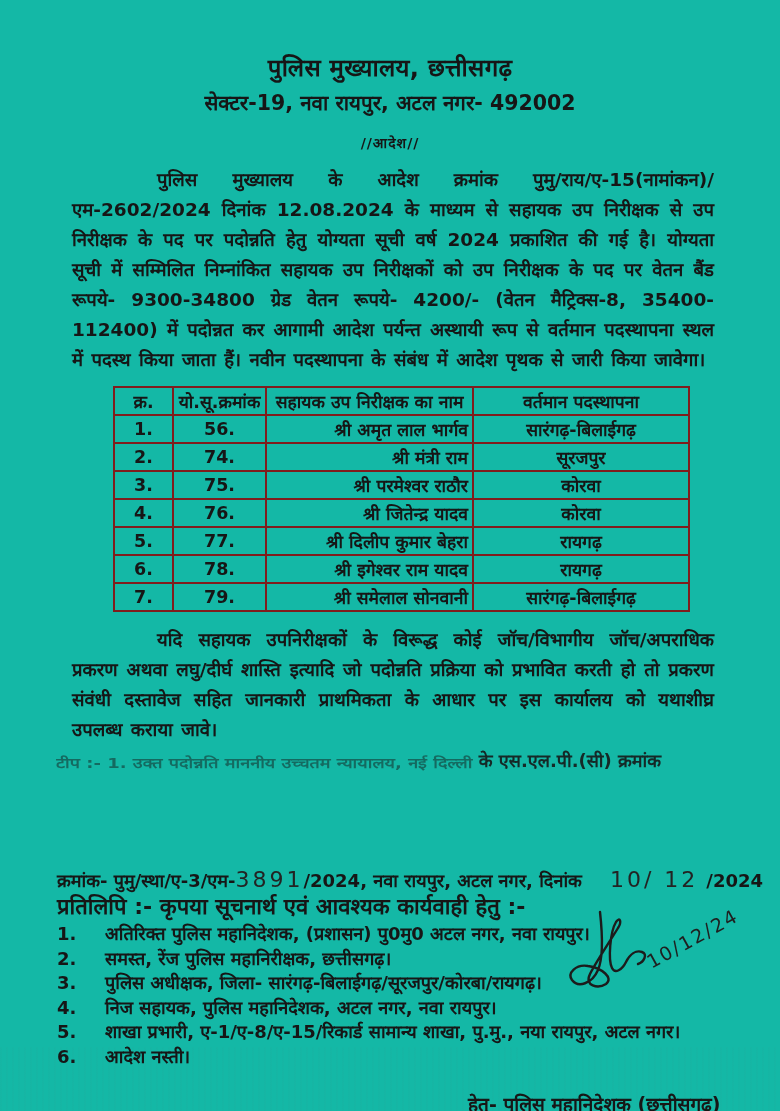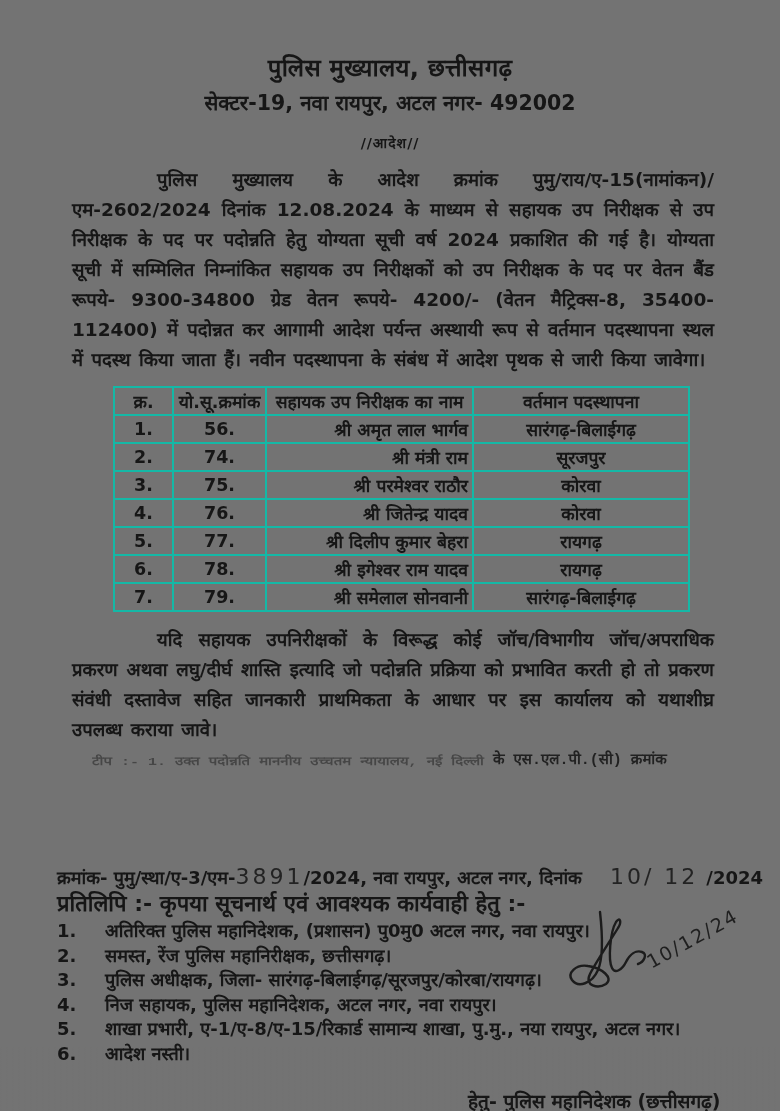--- a/index.html
+++ b/index.html
@@ -1,20 +1,20 @@
 <!DOCTYPE html>
 <html><head>
 <meta charset="utf-8">
 <style>
   html,body{margin:0;padding:0;background:#e8e8e8;}
   .sheet{
     position:relative;
     width:780px;height:1111px;
     margin:0 auto;
-    background:#737373;
+    background:#14b8a6;
     font-family:"DejaVu Sans","Liberation Sans",sans-serif;
     color:#161616;
     overflow:hidden;
   }
   .scan-noise{
     position:absolute;left:0;right:0;bottom:0;height:64px;
     background:repeating-linear-gradient(90deg,rgba(90,90,90,.035) 0 2px,transparent 2px 6px);
     opacity:.7;pointer-events:none;
   }
   .header{ text-align:center; padding-top:50px; }
@@ -30,34 +30,34 @@
   }
 
   table.promo{
     margin:11px 0 0 113px;
     border-collapse:collapse;
     width:575px;
     font-weight:700;
     table-layout:fixed;
   }
   table.promo th, table.promo td{
-    border:2px solid #14b8a6;
+    border:2px solid #7f1d1d;
     font-size:17.5px;
     padding:1px 4px;
     height:24px;
     text-align:center;
     overflow:hidden;
     white-space:nowrap;
   }
   table.promo td.name-cell{ text-align:right; padding-left:10px; }
 
   .ghost-line{
-    margin:3px 66px 0 92px;
-    font-size:15px; font-weight:700;
-    white-space:nowrap; overflow:hidden;font-family:Liberation Mono, monospace;
+    margin:3px 66px 0 56px;
+    font-size:18px; font-weight:700;
+    white-space:nowrap; overflow:hidden;
   }
   .ghost-left{ display:inline-block; opacity:.48; filter:blur(.45px); transform:scaleY(.78); transform-origin:bottom; }
   .ghost-right{ opacity:.88; }
 
   .sig-block{
     position:absolute; left:452px; top:700px; width:312px;
     text-align:center; font-weight:bold; font-size:19px; line-height:26.5px;
   }
 
   .dispatch{ margin-top:95px; }

